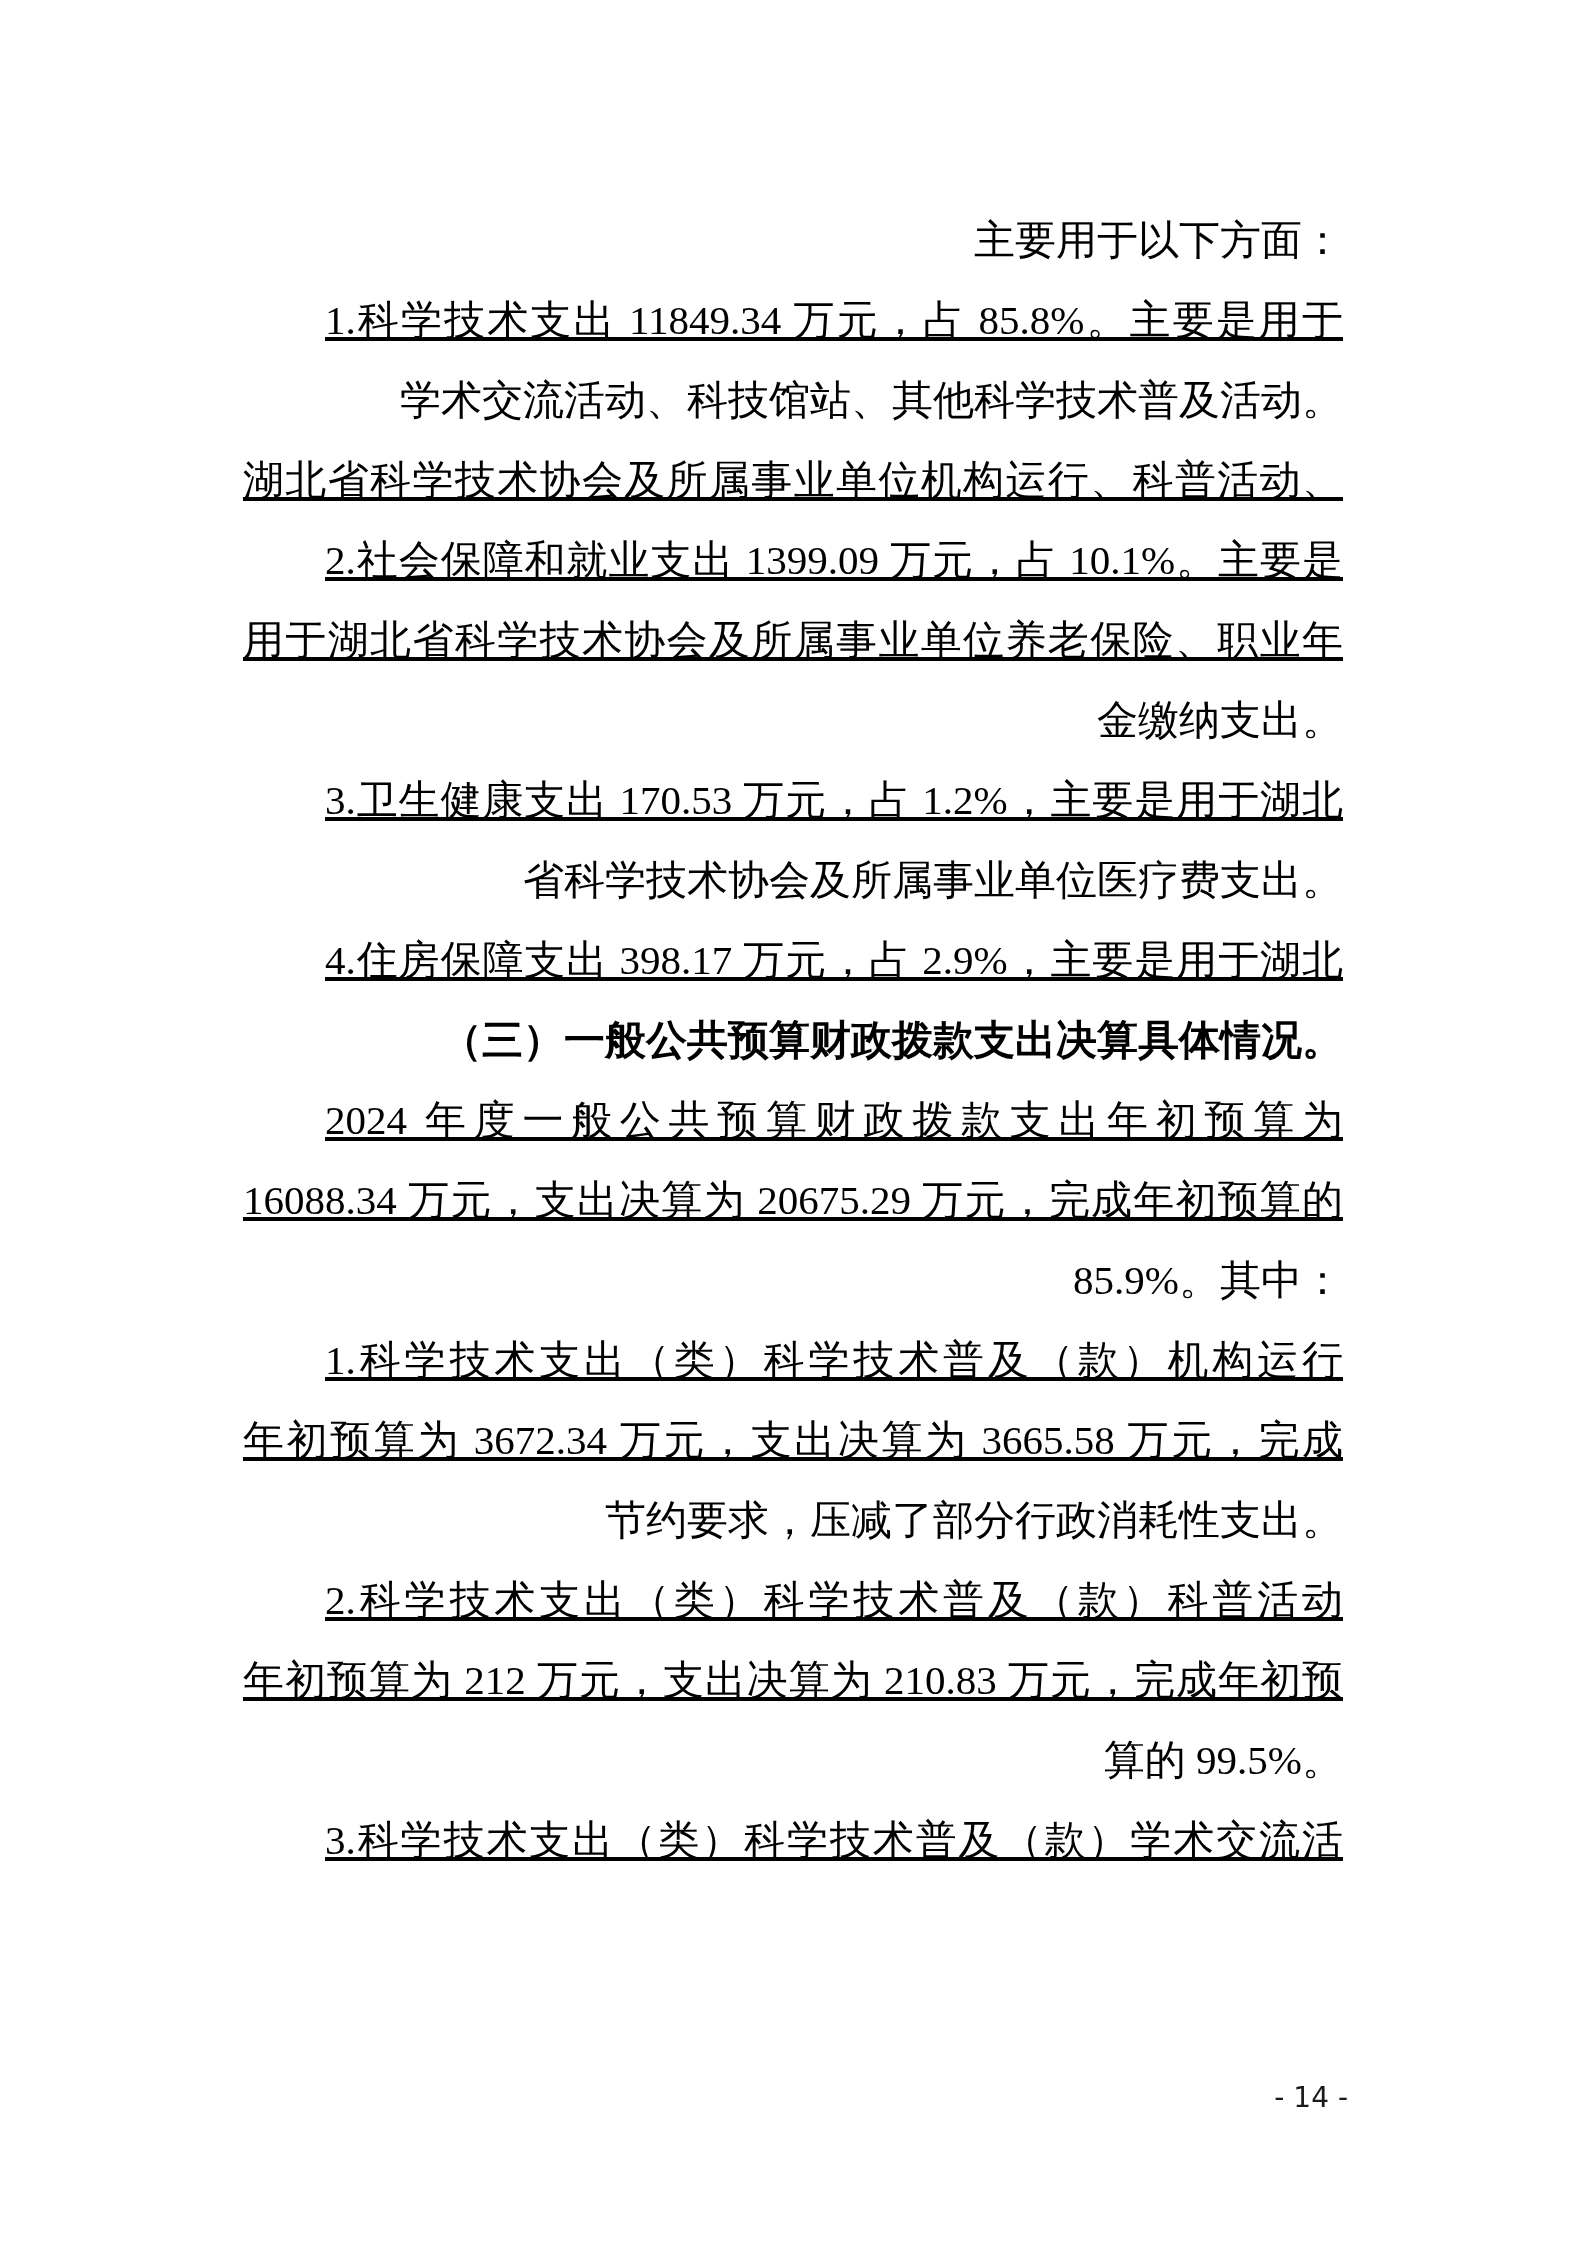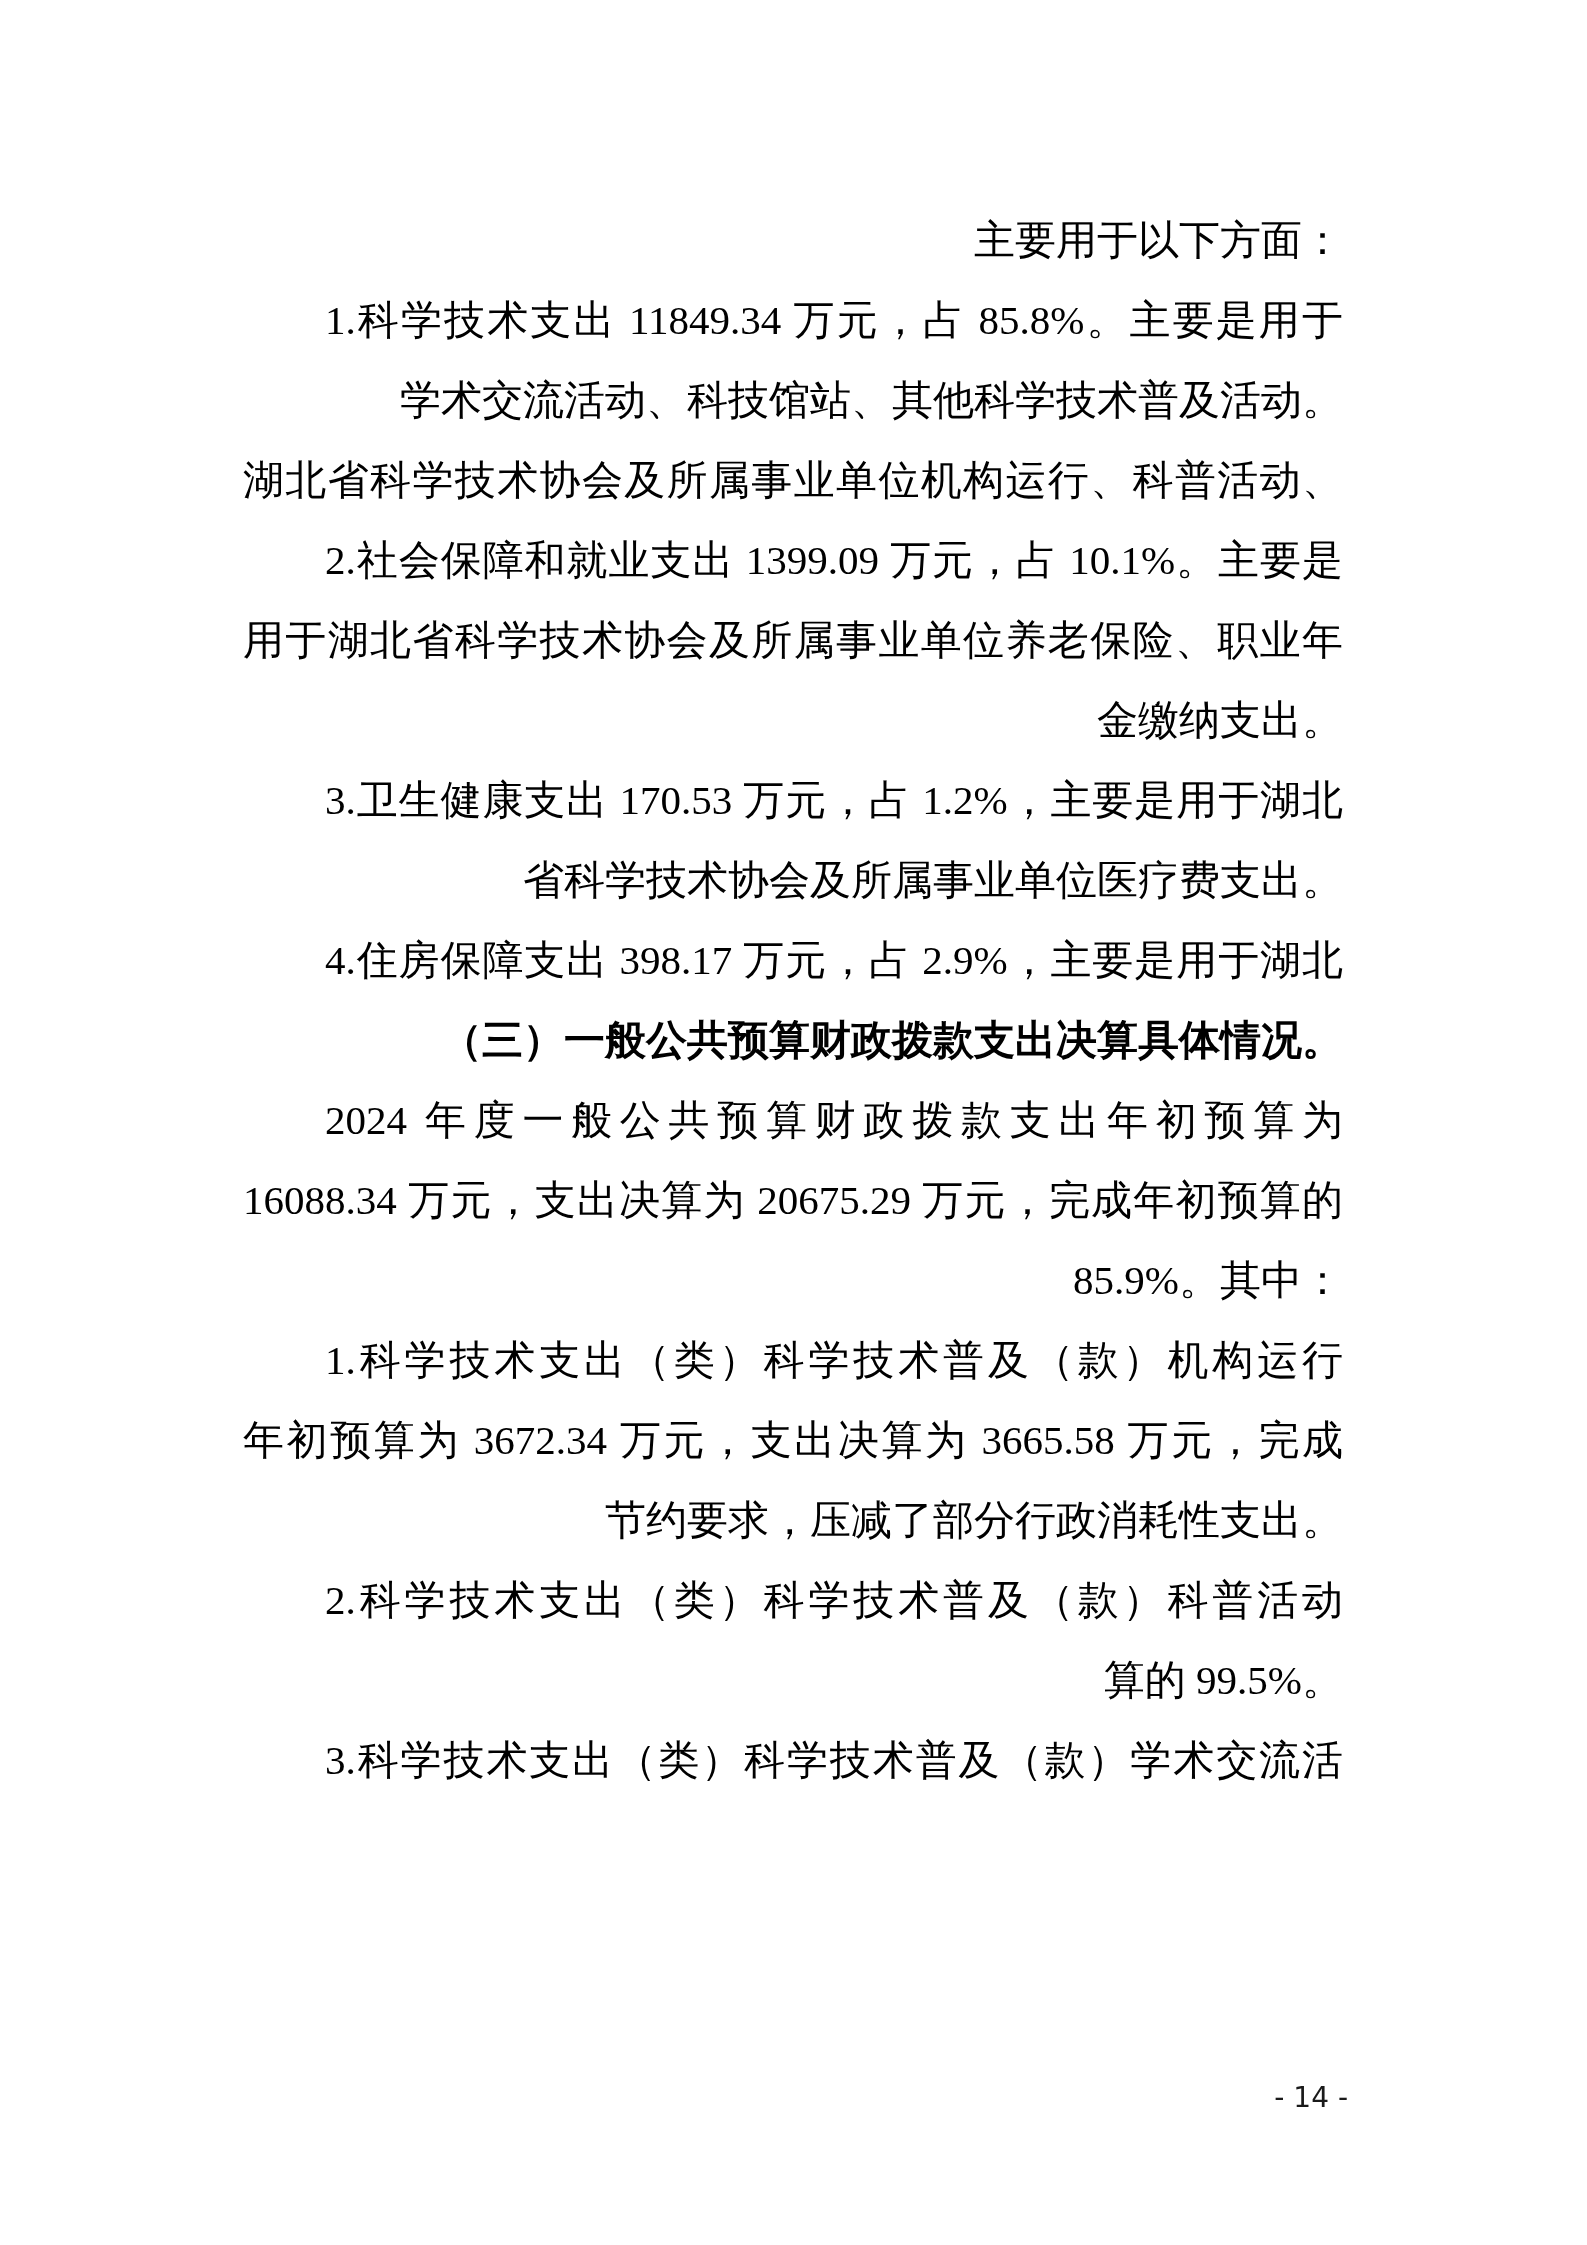--- a/index.html
+++ b/index.html
@@ -26,20 +26,21 @@
     height: 80px;
     line-height: 80px;
     font-size: 41px;
     text-align: right;
     overflow: hidden;
     white-space: normal;
   }
   .line.flush {
     text-align: justify;
     text-align-last: justify;
+    text-decoration: underline;
   }
   .line.indent {
     padding-left: 82px;
   }
   .line.bold {
     font-weight: bold;
   }
   .page-number {
     position: absolute;
     right: 239px;
@@ -68,17 +69,18 @@
       <div class="line">省科学技术协会及所属事业单位医疗费支出。</div>
       <div class="line indent flush">4.住房保障支出 398.17 万元，占 2.9%，主要是用于湖北</div>
       <div class="line indent bold">（三）一般公共预算财政拨款支出决算具体情况。</div>
       <div class="line indent flush">2024 年度一般公共预算财政拨款支出年初预算为</div>
       <div class="line flush">16088.34 万元，支出决算为 20675.29 万元，完成年初预算的</div>
       <div class="line">85.9%。其中：</div>
       <div class="line indent flush">1.科学技术支出（类）科学技术普及（款）机构运行（项）。</div>
       <div class="line flush">年初预算为 3672.34 万元，支出决算为 3665.58 万元，完成</div>
       <div class="line">节约要求，压减了部分行政消耗性支出。</div>
       <div class="line indent flush">2.科学技术支出（类）科学技术普及（款）科普活动（项）。</div>
+      <div class="line flush">年初预算为 212 万元，支出决算为 210.83 万元，完成年初预</div>
       <div class="line">算的 99.5%。</div>
       <div class="line indent flush">3.科学技术支出（类）科学技术普及（款）学术交流活</div>
     </div>
   <div class="page-number">- 14 -</div>
 </div>
 
 </body></html>

